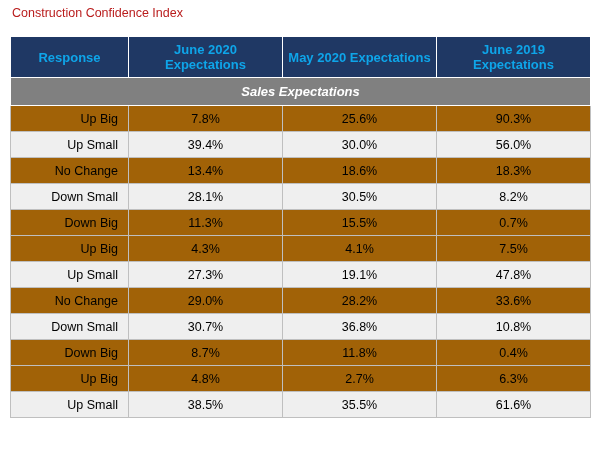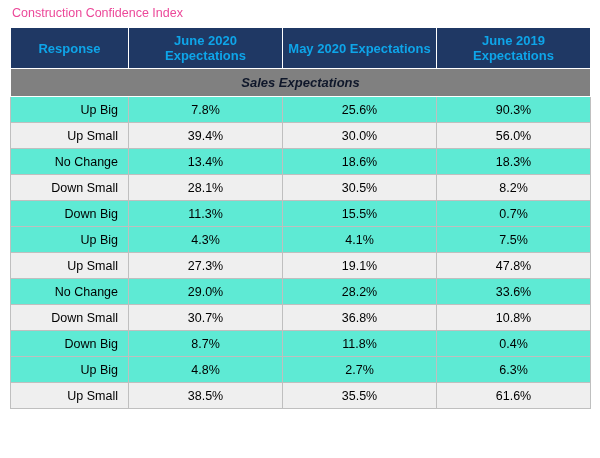--- a/index.html
+++ b/index.html
@@ -16,22 +16,22 @@
   }
   .page {
     width: 600px;
     height: 458px;
     box-sizing: border-box;
     padding: 6px 10px 0 10px;
     position: relative;
   }
   .page-title {
     font-size: 12.5px;
-    color: #ec4899;
-    margin: 0 0 6px 2px;
+    color: #b91c1c;
+    margin: 0 0 15px 2px;
     line-height: 15px;
   }
   table.cci {
     border-collapse: collapse;
     width: 580px;
     table-layout: fixed;
     font-size: 12.5px;
   }
   table.cci col.c0 { width: 118px; }
   table.cci col.c1 { width: 154px; }
@@ -47,21 +47,21 @@
     vertical-align: middle;
     border: 1px solid #ffffff;
     padding: 5px 4px;
     line-height: 15px;
   }
   thead th.resp {
     padding: 5px 4px;
   }
   .section-row td {
     background: #808080;
-    color: #0f172a;
+    color: #ffffff;
     font-weight: bold;
     font-style: italic;
     font-size: 13px;
     text-align: center;
     border: 1px solid #ffffff;
     padding: 4px 4px;
     line-height: 15px;
   }
   tbody td {
     border: 1px solid #bfbfbf;
@@ -73,21 +73,21 @@
     text-align: right;
     padding-right: 10px;
   }
   td.val {
     text-align: center;
   }
   tr.shade td {
     background: #efefef;
   }
   tr.plain td {
-    background: #5eead4;
+    background: #a16207;
   }
 </style>
 </head>
 <body>
 
 <div class="page">
 
   <div class="page-title">Construction Confidence Index</div>
 
   <table class="cci">

